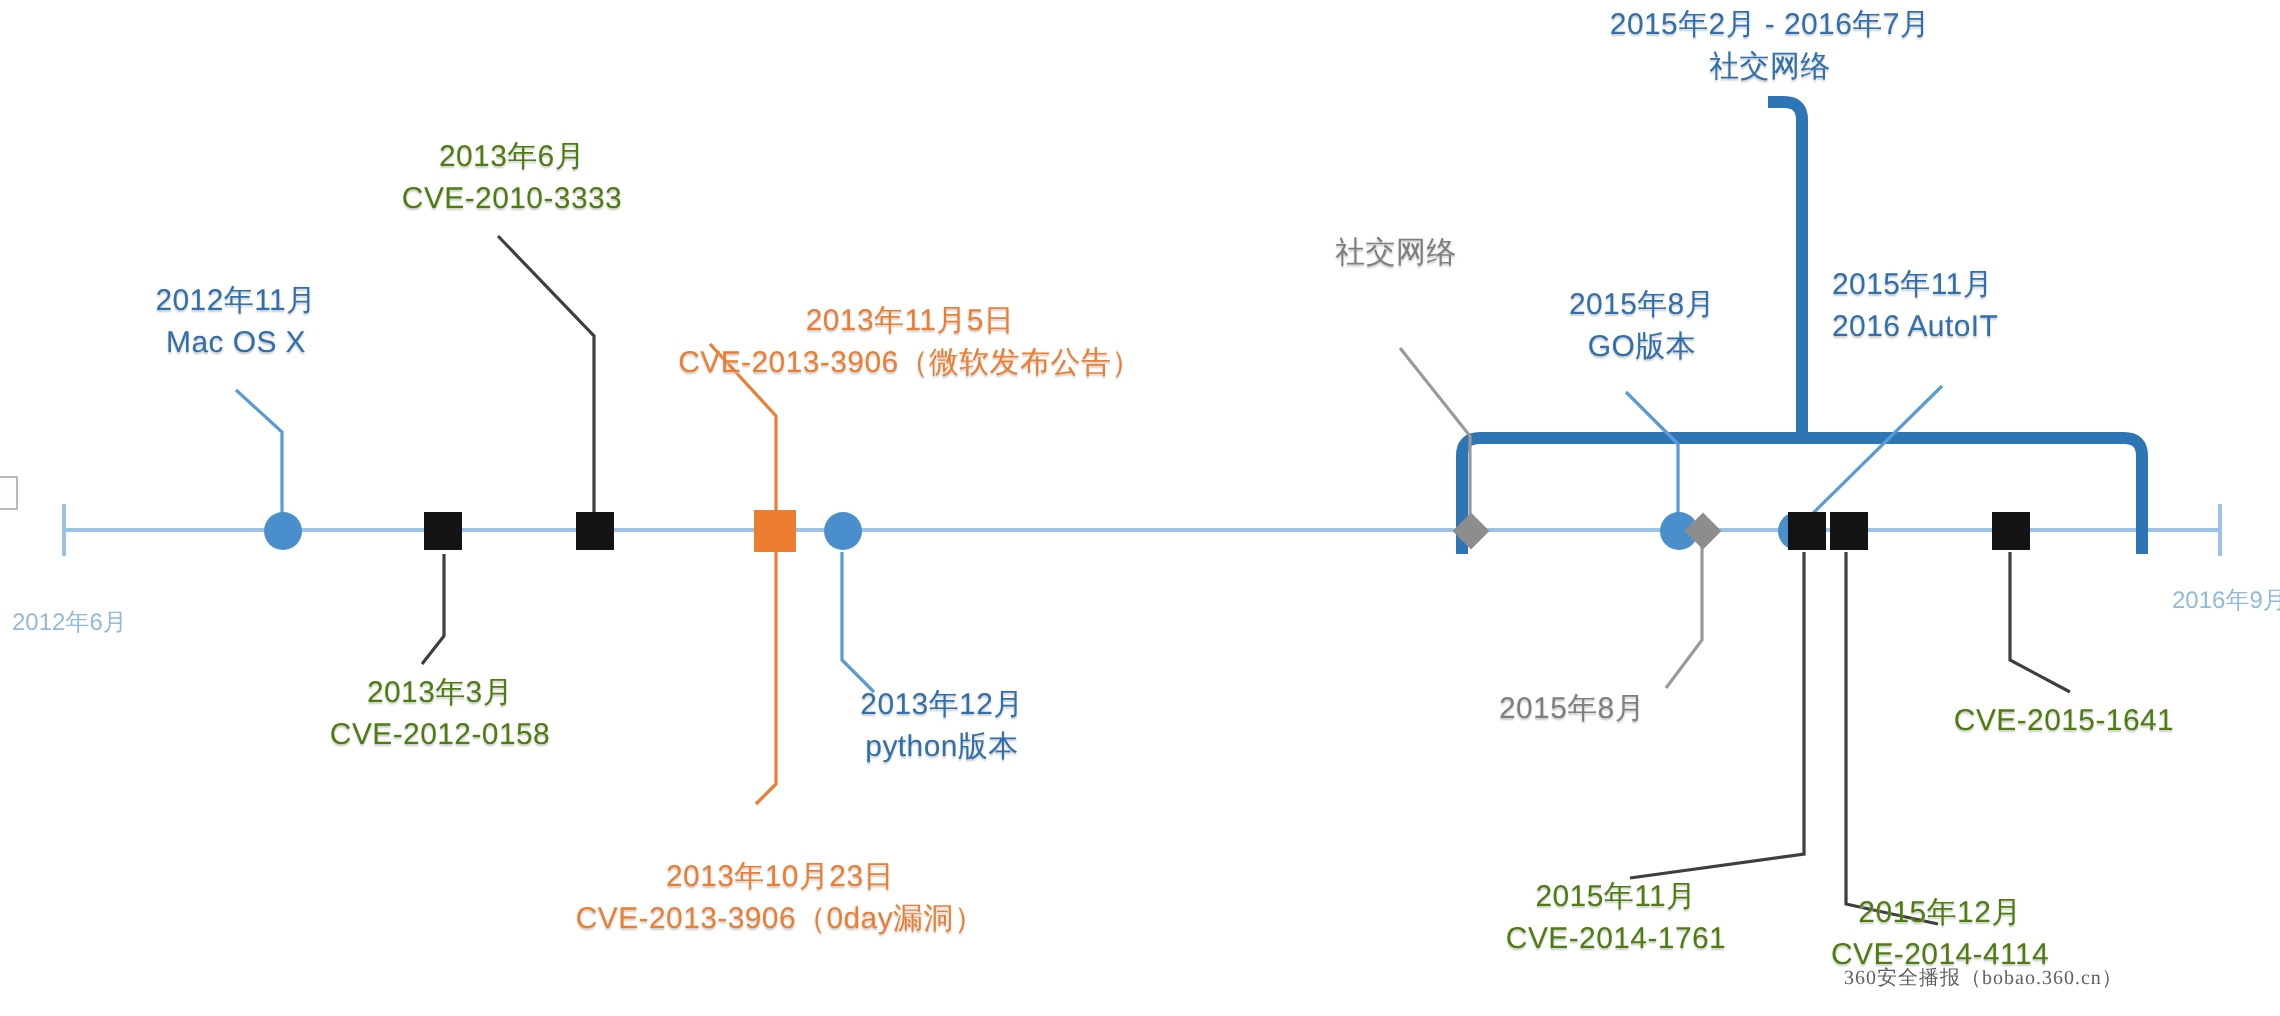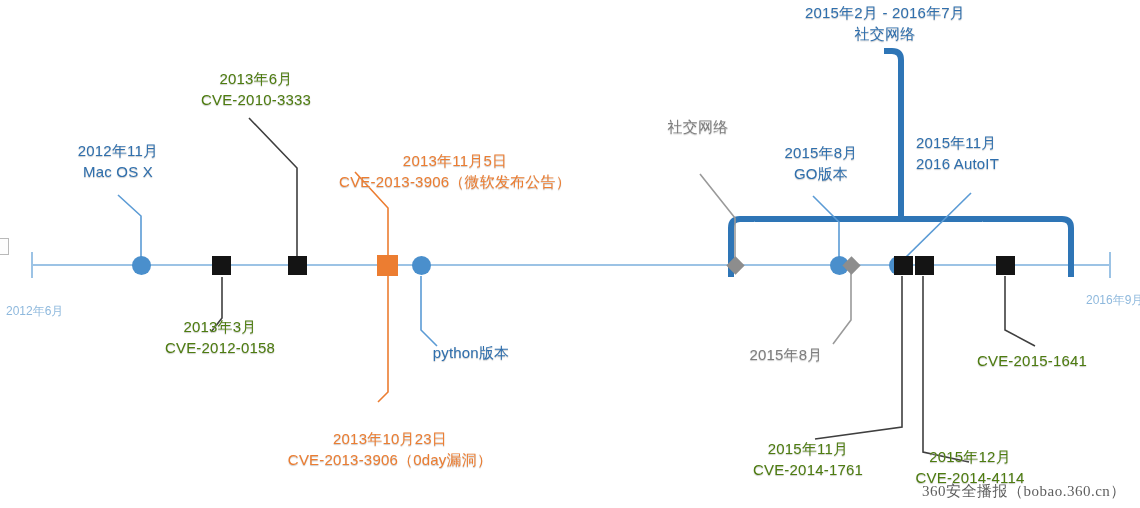--- a/index.html
+++ b/index.html
@@ -39,21 +39,21 @@
   }
 
   .marker{position:absolute;}
   .marker.sq{width:19px;height:19px;background:#141414;}
   .marker.sq-orange{width:21px;height:21px;background:#ec7d31;}
   .marker.circ{width:19px;height:19px;border-radius:50%;background:#4a8fcc;}
   .marker.diam{width:13px;height:13px;background:#8d8d8d;transform:rotate(45deg);}
 
   .watermark{
     position:absolute;
-    font-size:15px;
+    font-size:10px;
     color:#3b3b3b;
     opacity:.82;
     white-space:nowrap;
     font-family:"Liberation Serif","DejaVu Serif",serif;
     letter-spacing:.5px;
   }
   .corner-box{
     position:absolute;
     width:9px;height:15px;
     border:1px solid #b9b9b9;
@@ -133,36 +133,37 @@
   <div class="lbl blue" style="left:58px;top:140px;width:120px;">
     <span class="l1">2012年11月</span>
     <span class="l2">Mac OS X</span>
   </div>
 
   <div class="lbl black" style="left:186px;top:68px;width:140px;">
     <span class="l1">2013年6月</span>
     <span class="l2">CVE-2010-3333</span>
   </div>
 
-  <div class="lbl black" style="left:150px;top:316px;width:140px;">
+  <div class="lbl black" style="left:150px;top:336px;width:140px;">
     <span class="l1">2013年3月</span>
     <span class="l2">CVE-2012-0158</span>
   </div>
 
   <div class="lbl orange" style="left:310px;top:118px;width:290px;">
     <span class="l1">2013年11月5日</span>
     <span class="l2">CVE-2013-3906（微软发布公告）</span>
   </div>
 
   <div class="lbl orange" style="left:260px;top:396px;width:260px;">
     <span class="l1">2013年10月23日</span>
     <span class="l2">CVE-2013-3906（0day漏洞）</span>
   </div>
 
   <div class="lbl blue" style="left:408px;top:342px;width:126px;">
+    <span class="l1">2013年12月</span>
     <span class="l2">python版本</span>
   </div>
 
   <div class="lbl gray" style="left:638px;top:116px;width:120px;">
     <span class="l2">社交网络</span>
   </div>
 
   <div class="lbl gray" style="left:716px;top:344px;width:140px;">
     <span class="l1">2015年8月</span>
   </div>

